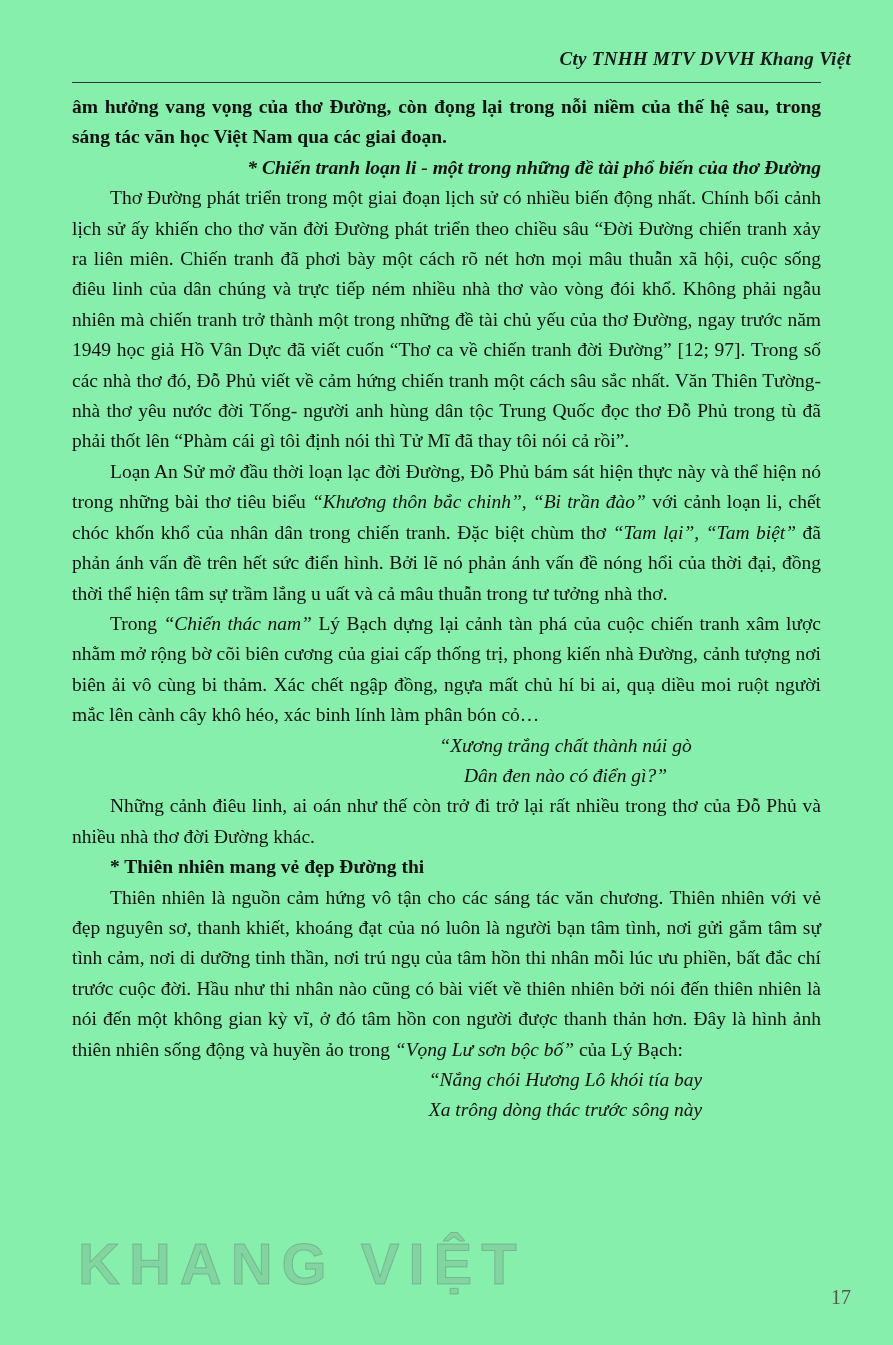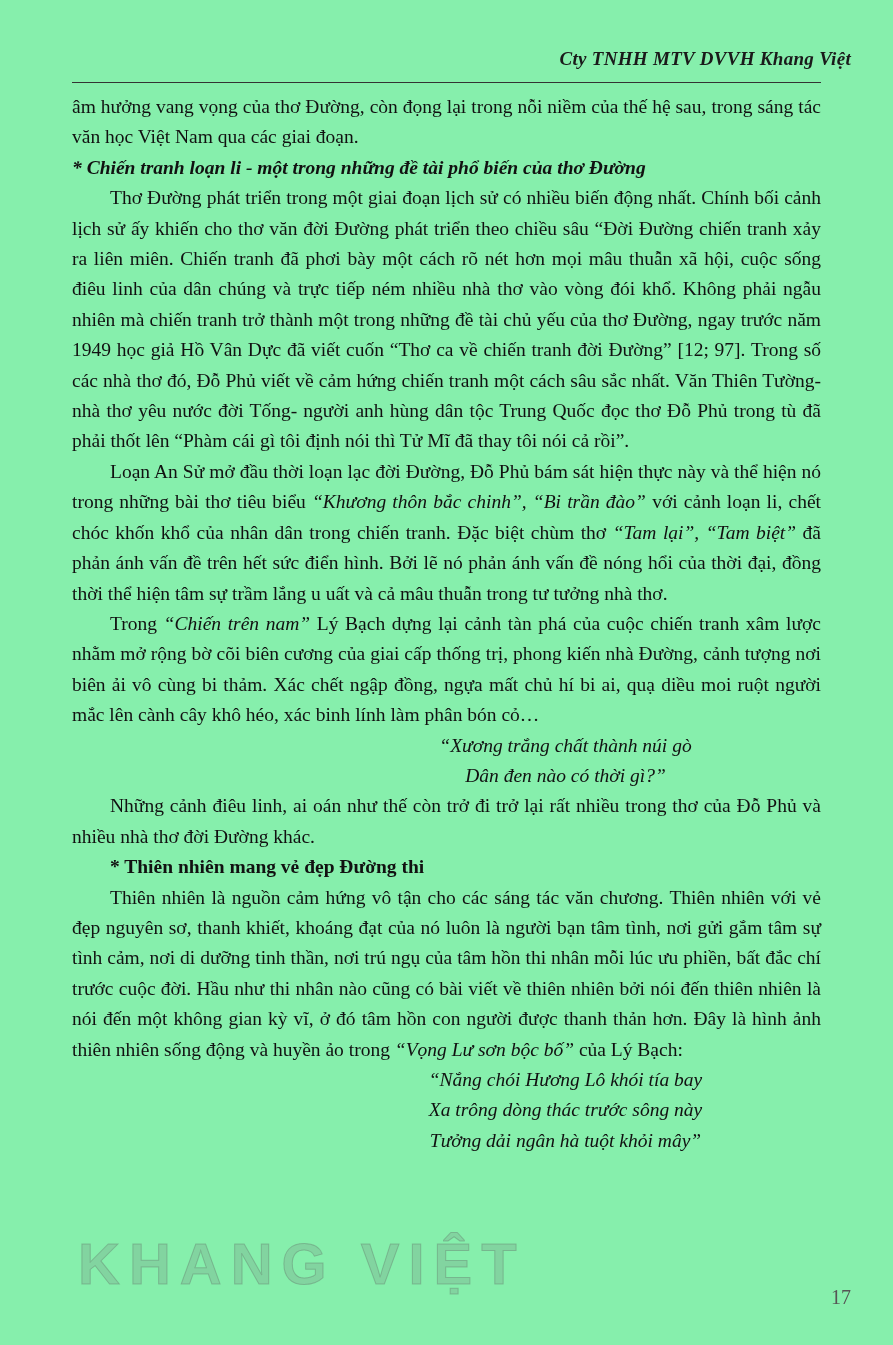--- a/index.html
+++ b/index.html
@@ -50,23 +50,24 @@
   p {
     margin: 0;
     text-align: justify;
     text-justify: inter-word;
   }
   p.indent {
     text-indent: 38px;
   }
   p.noindent {
     text-indent: 0;
+    font-weight: bold;
   }
   .subhead {
-    text-align: left;
+    text-align: right;
     font-style: italic;
     font-weight: bold;
     margin: 0;
   }
   .subhead-left {
     text-indent: 38px;
     font-weight: bold;
     margin: 0;
     text-align: left;
   }
@@ -113,34 +114,33 @@
   <div class="content">
 
     <p class="noindent">âm hưởng vang vọng của thơ Đường, còn đọng lại trong nỗi niềm của thế hệ sau, trong sáng tác văn học Việt Nam qua các giai đoạn.</p>
 
     <p class="subhead">* Chiến tranh loạn li - một trong những đề tài phổ biến của thơ Đường</p>
 
     <p class="indent">Thơ Đường phát triển trong một giai đoạn lịch sử có nhiều biến động nhất. Chính bối cảnh lịch sử ấy khiến cho thơ văn đời Đường phát triển theo chiều sâu “Đời Đường chiến tranh xảy ra liên miên. Chiến tranh đã phơi bày một cách rõ nét hơn mọi mâu thuẫn xã hội, cuộc sống điêu linh của dân chúng và trực tiếp ném nhiều nhà thơ vào vòng đói khổ. Không phải ngẫu nhiên mà chiến tranh trở thành một trong những đề tài chủ yếu của thơ Đường, ngay trước năm 1949 học giả Hồ Vân Dực đã viết cuốn “Thơ ca về chiến tranh đời Đường” [12; 97]. Trong số các nhà thơ đó, Đỗ Phủ viết về cảm hứng chiến tranh một cách sâu sắc nhất. Văn Thiên Tường- nhà thơ yêu nước đời Tống- người anh hùng dân tộc Trung Quốc đọc thơ Đỗ Phủ trong tù đã phải thốt lên “Phàm cái gì tôi định nói thì Tử Mĩ đã thay tôi nói cả rồi”.</p>
 
     <p class="indent"><span>Loạn An Sử mở đầu thời loạn lạc đời Đường, Đỗ Phủ bám sát hiện thực này và thể hiện nó trong những bài thơ tiêu biểu </span><span class="it">“Khương thôn bắc chinh”, “Bi trần đào”</span><span> với cảnh loạn li, chết chóc khốn khổ của nhân dân trong chiến tranh. Đặc biệt chùm thơ </span><span class="it">“Tam lại”, “Tam biệt”</span><span> đã phản ánh vấn đề trên hết sức điển hình. Bởi lẽ nó phản ánh vấn đề nóng hổi của thời đại, đồng thời thể hiện tâm sự trầm lắng u uất và cả mâu thuẫn trong tư tưởng nhà thơ.</span></p>
 
-    <p class="indent"><span>Trong </span><span class="it">“Chiến trên nam”</span><span> Lý Bạch dựng lại cảnh tàn phá của cuộc chiến tranh xâm lược nhằm mở rộng bờ cõi biên cương của giai cấp thống trị, phong kiến nhà Đường, cảnh tượng nơi biên ải vô cùng bi thảm. Xác chết ngập đồng, ngựa mất chủ hí bi ai, quạ diều moi ruột người mắc lên cành cây khô héo, xác binh lính làm phân bón cỏ…</span></p>
+    <p class="indent"><span>Trong </span><span class="it">“Chiến thác nam”</span><span> Lý Bạch dựng lại cảnh tàn phá của cuộc chiến tranh xâm lược nhằm mở rộng bờ cõi biên cương của giai cấp thống trị, phong kiến nhà Đường, cảnh tượng nơi biên ải vô cùng bi thảm. Xác chết ngập đồng, ngựa mất chủ hí bi ai, quạ diều moi ruột người mắc lên cành cây khô héo, xác binh lính làm phân bón cỏ…</span></p>
 
     <p class="verse">“Xương trắng chất thành núi gò</p>
-    <p class="verse">Dân đen nào có thời gì?”</p>
+    <p class="verse">Dân đen nào có điển gì?”</p>
 
     <p class="indent">Những cảnh điêu linh, ai oán như thế còn trở đi trở lại rất nhiều trong thơ của Đỗ Phủ và nhiều nhà thơ đời Đường khác.</p>
 
     <p class="subhead-left">* Thiên nhiên mang vẻ đẹp Đường thi</p>
 
     <p class="indent"><span>Thiên nhiên là nguồn cảm hứng vô tận cho các sáng tác văn chương. Thiên nhiên với vẻ đẹp nguyên sơ, thanh khiết, khoáng đạt của nó luôn là người bạn tâm tình, nơi gửi gắm tâm sự tình cảm, nơi di dưỡng tinh thần, nơi trú ngụ của tâm hồn thi nhân mỗi lúc ưu phiền, bất đắc chí trước cuộc đời. Hầu như thi nhân nào cũng có bài viết về thiên nhiên bởi nói đến thiên nhiên là nói đến một không gian kỳ vĩ, ở đó tâm hồn con người được thanh thản hơn. Đây là hình ảnh thiên nhiên sống động và huyền ảo trong </span><span class="it">“Vọng Lư  sơn bộc bố”</span><span> của Lý Bạch:</span></p>
 
     <p class="verse v2">“Nắng chói Hương Lô khói tía bay</p>
     <p class="verse v2">Xa trông dòng thác trước sông này</p>
-    <p class="verse v2">Tưởng dải ngân hà tuột khỏi mây”</p>
 
 
   </div>
 
   <div class="watermark">KHANG VIỆT</div>
   <div class="page-number">17</div>
 
 </div>
 
 </body></html>

